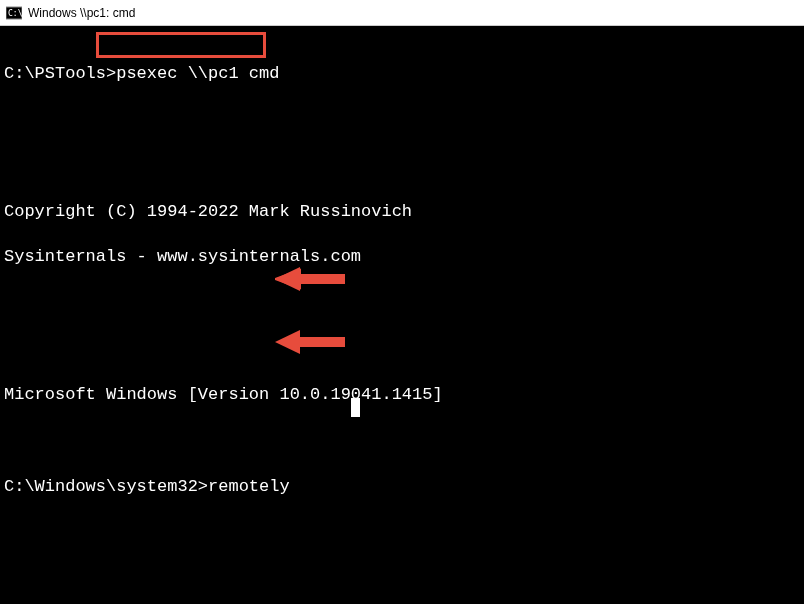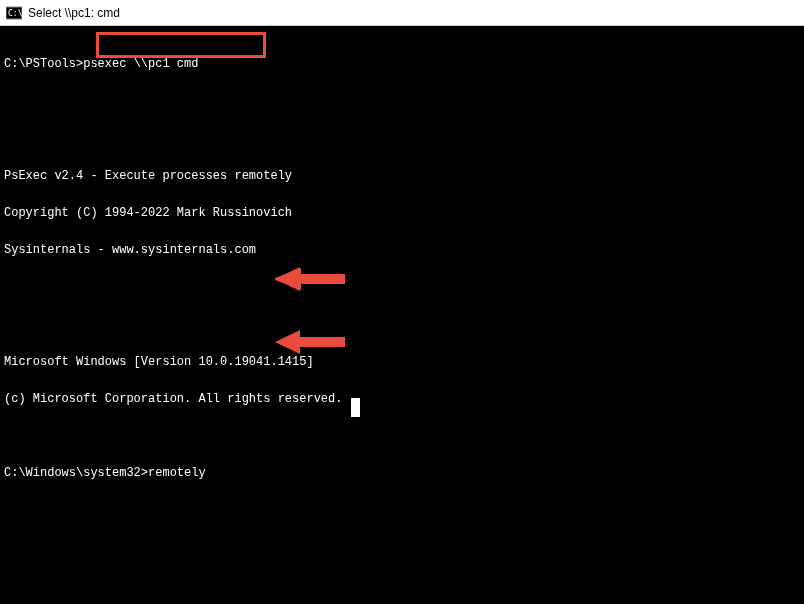--- a/index.html
+++ b/index.html
@@ -32,21 +32,21 @@
     }
     .title-text {
       font-family: 'Segoe UI', Tahoma, sans-serif;
       font-size: 12px;
       color: #000;
     }
     .terminal {
       background: #000;
       color: #fff;
       padding: 14px 4px 4px 4px;
-      font-size: 12px;
+      font-size: 17px;
       line-height: 1.35;
       white-space: pre;
       position: relative;
       height: 578px;
     }
     .line {
       white-space: pre;
       min-height: 21px;
     }
     .highlight-box {
@@ -68,34 +68,32 @@
 </head>
 <body>
 
 <div class="title-bar">
   <span class="title-icon">
     <svg width="16" height="16" viewBox="0 0 16 16">
       <rect x="0" y="2" width="16" height="12" fill="#000" stroke="#888" stroke-width="1"></rect>
       <text x="2" y="11" font-size="8" fill="#fff" font-family="monospace">C:\</text>
     </svg>
   </span>
-  <span class="title-text">Select \\pc1: cmd</span>
+  <span class="title-text">Windows \\pc1: cmd</span>
 </div>
 
 <div class="terminal">
 <div class="line"><span>C:\PSTools&gt;</span><span>psexec \\pc1 cmd</span></div>
 <div class="line"> </div>
 <div class="line"> </div>
-<div class="line">PsExec v2.4 - Execute processes remotely</div>
 <div class="line">Copyright (C) 1994-2022 Mark Russinovich</div>
 <div class="line">Sysinternals - www.sysinternals.com</div>
 <div class="line"> </div>
 <div class="line"> </div>
 <div class="line">Microsoft Windows [Version 10.0.19041.1415]</div>
-<div class="line">(c) Microsoft Corporation. All rights reserved.</div>
 <div class="line"> </div>
 <div class="line"><span>C:\Windows\system32&gt;</span><span>remotely</span></div>
 
 
 
 
 
 
 
 

